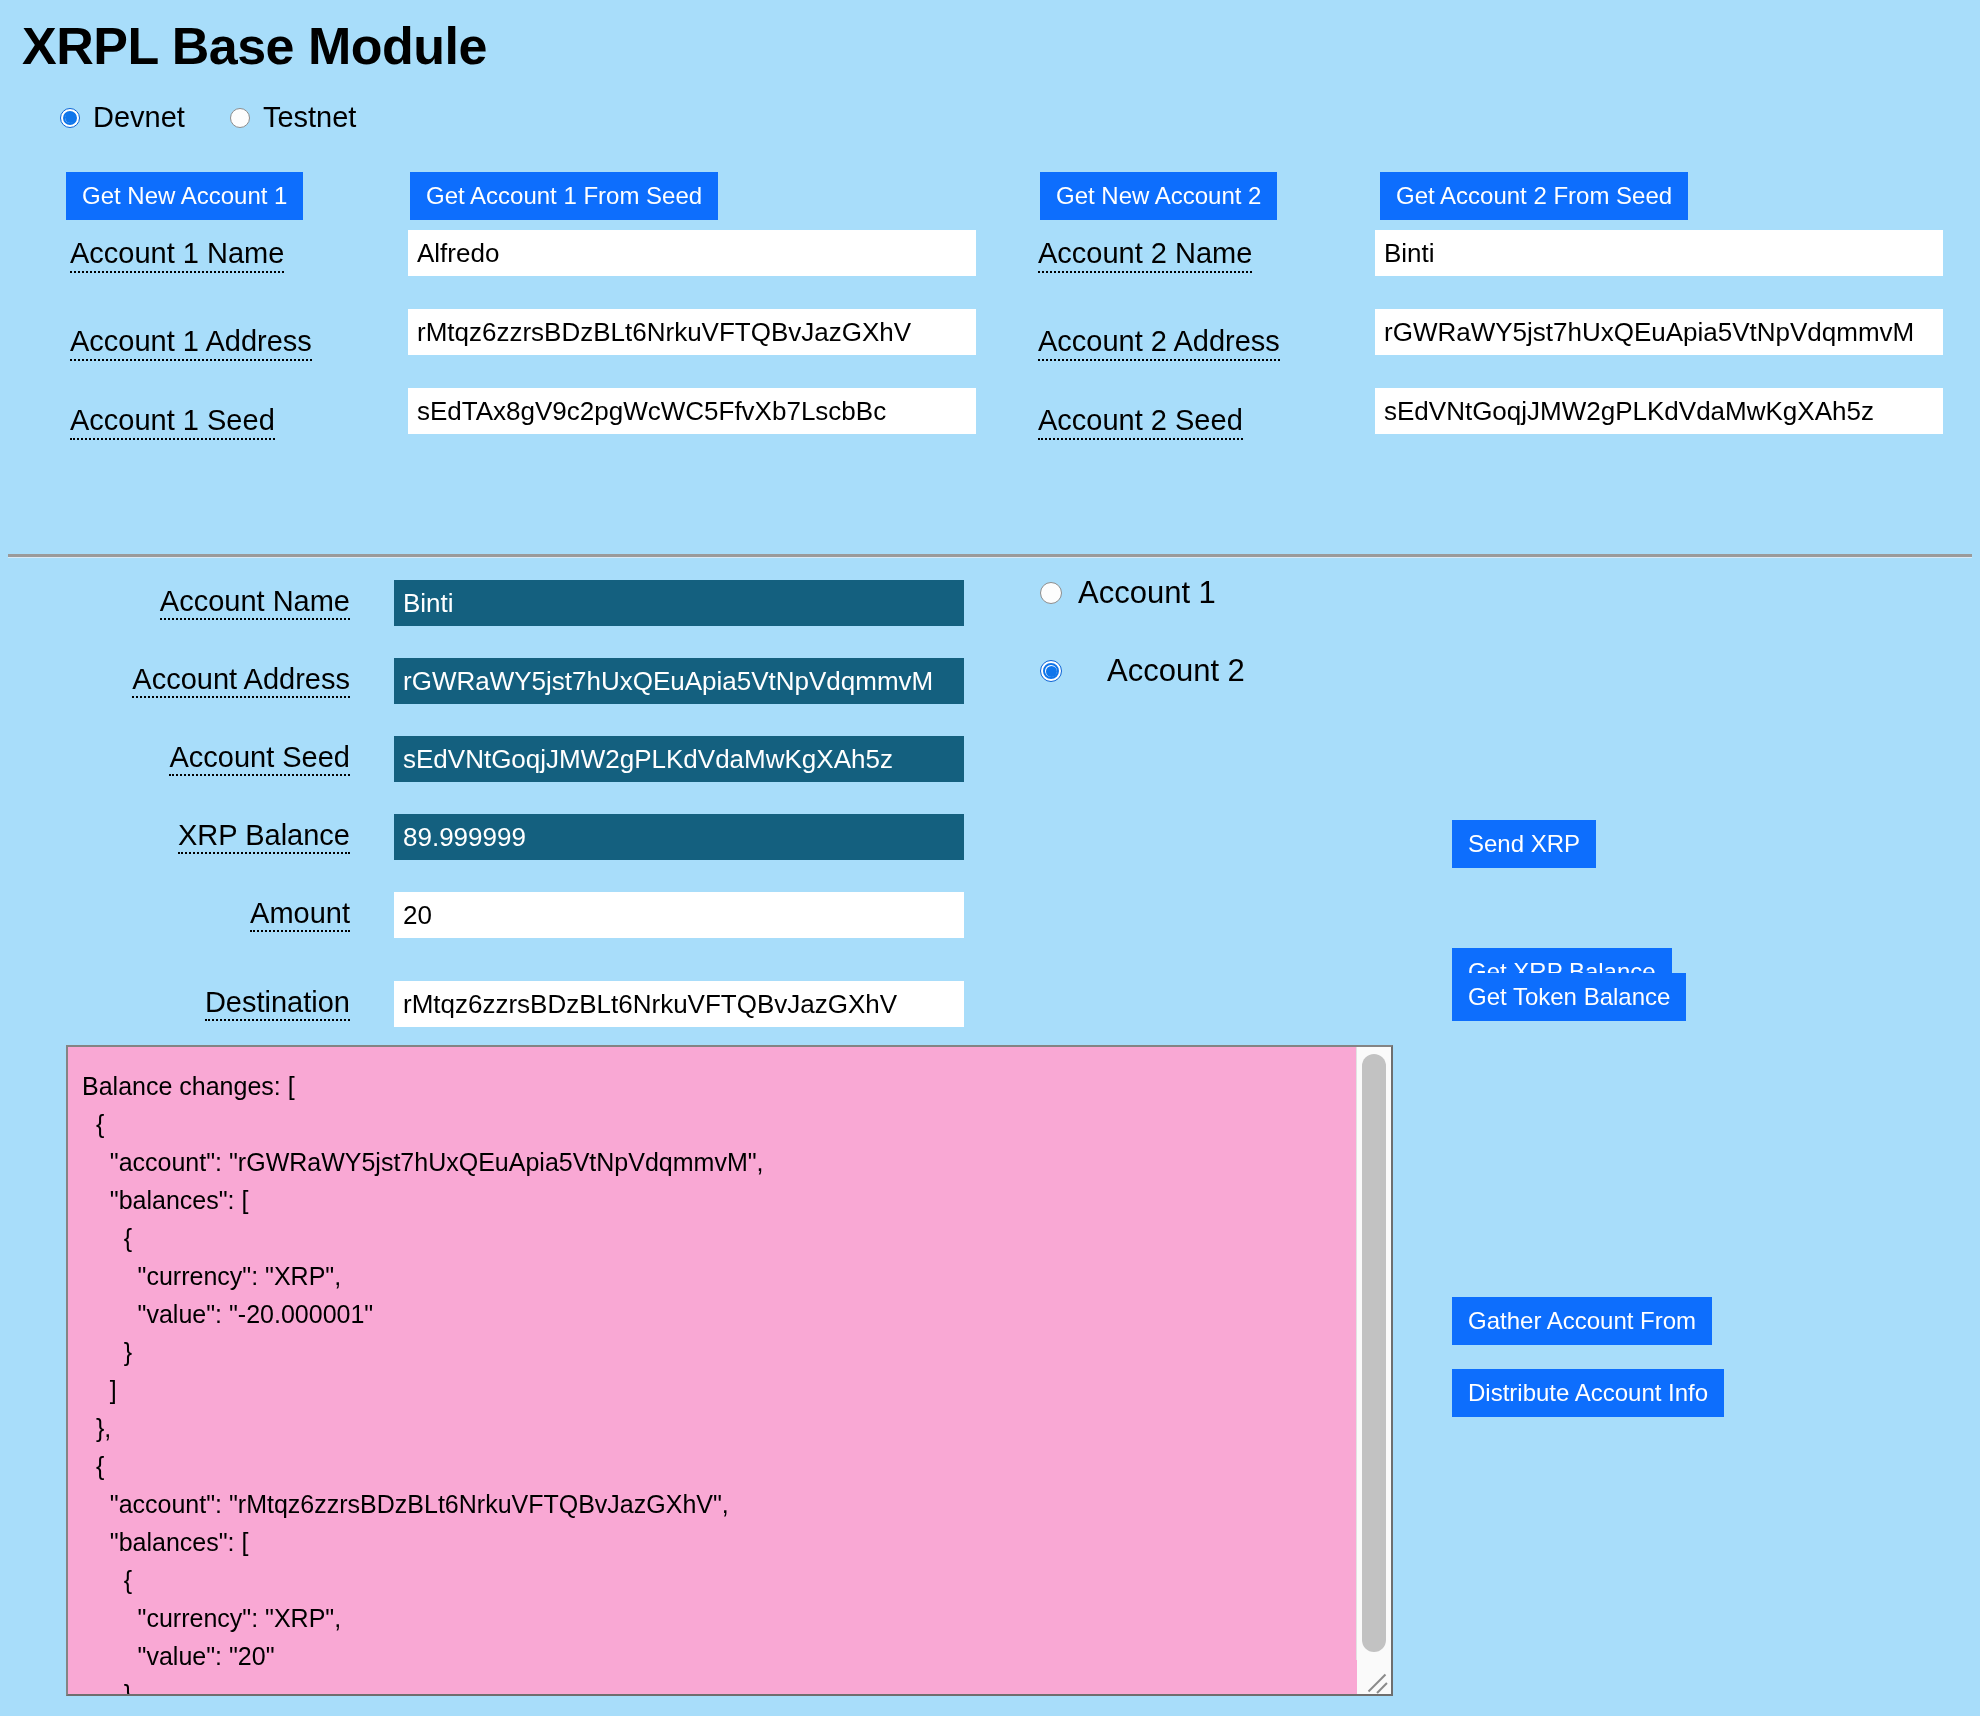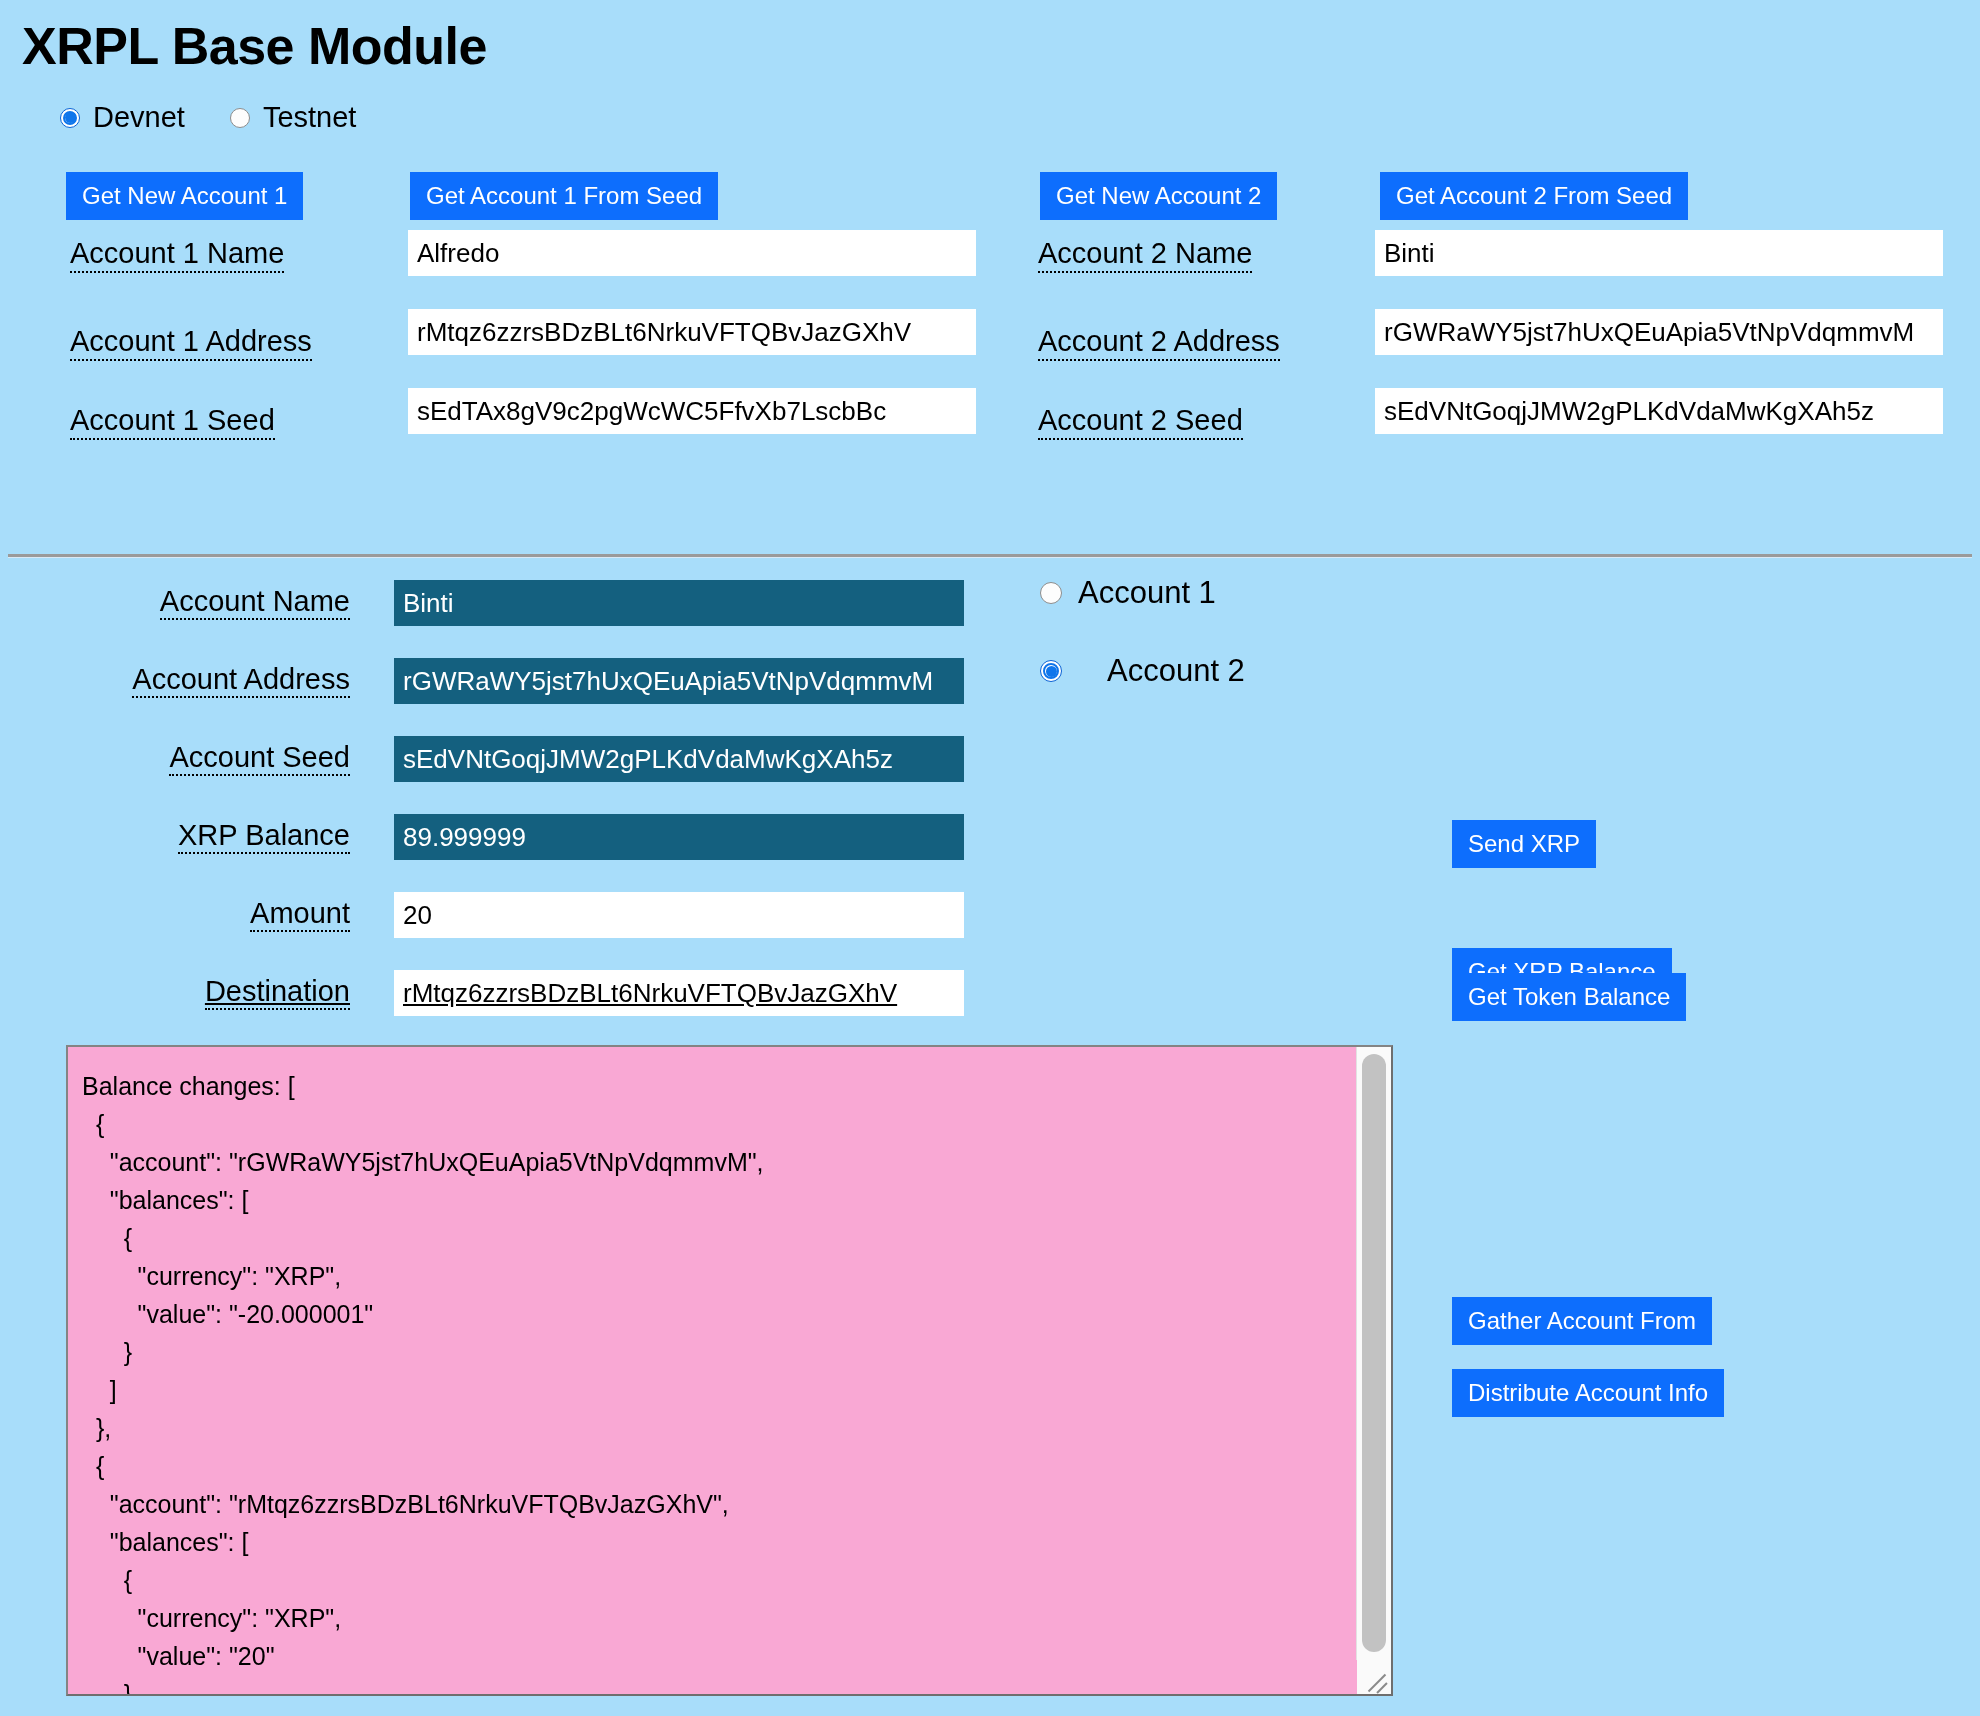--- a/index.html
+++ b/index.html
@@ -337,21 +337,21 @@
     <input class="tinput teal mid-input" value="89.999999" style="">
   </div>
 
   <div class="mid-row" style="left:40px; top:312px;">
     <div class="mid-label">
       <span class="dotted">Amount</span>
     </div>
     <input class="tinput mid-input" value="20" style="">
   </div>
 
-  <div class="mid-row" style="left:40px; top:390px;text-decoration:underline;">
+  <div class="mid-row" style="left:40px; top:401px;">
     <div class="mid-label">
       <span class="dotted">Destination</span>
     </div>
     <input class="tinput mid-input" value="rMtqz6zzrsBDzBLt6NrkuVFTQBvJazGXhV" style="">
   </div>
 
   <label class="mid-radio" style="left:1040px; top:-5px;">
     <span class="radio" style="width:22px;height:22px;margin-right:16px;"></span>
     <span>Account 1</span>
   </label>

